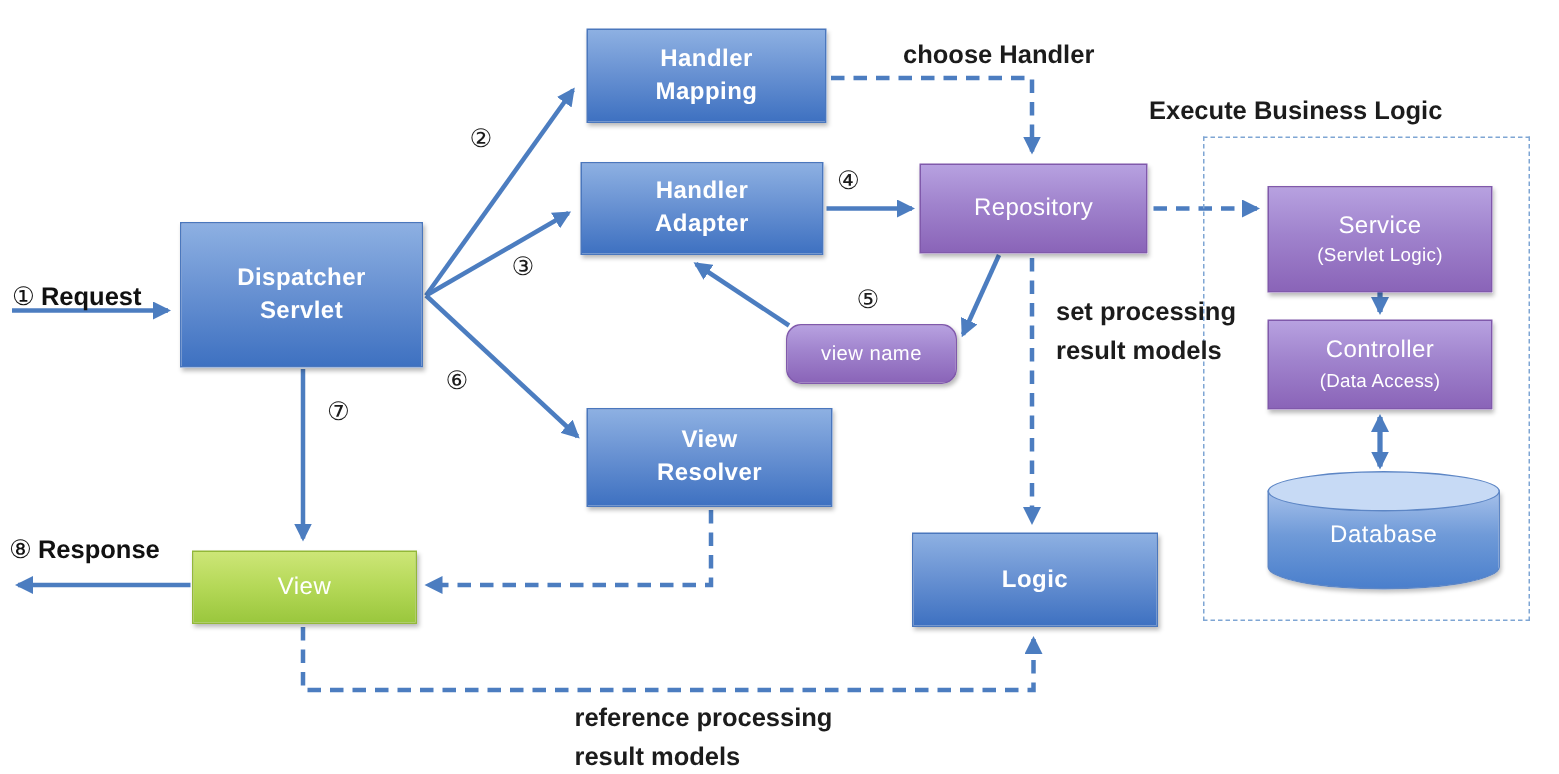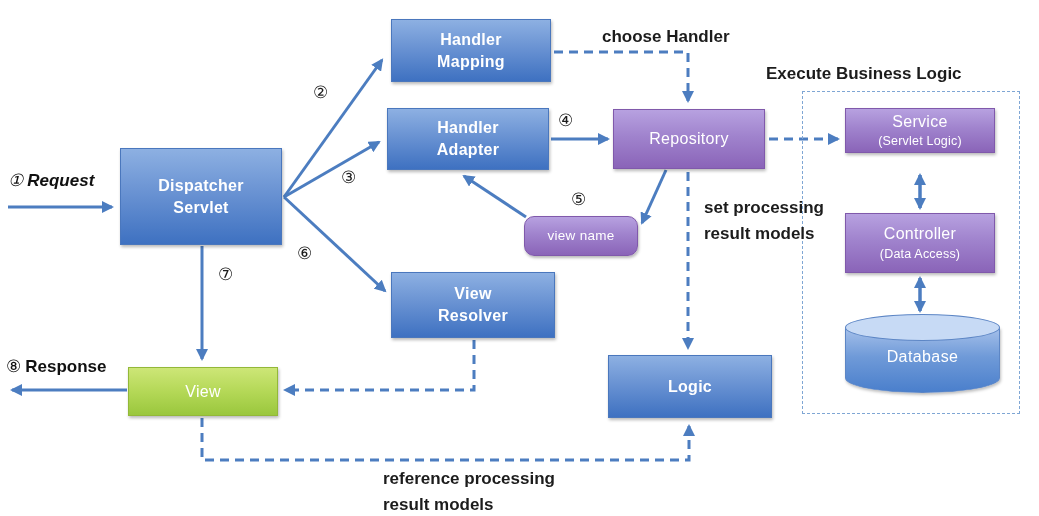--- a/index.html
+++ b/index.html
@@ -106,37 +106,37 @@
 Resolver</div>
 
   <div class="node green" style="left:128px;top:367px;width:150px;height:49px;">View</div>
 
   <div class="node purple" style="left:613px;top:109px;width:152px;height:60px;">Repository</div>
 
   <div class="node purple rounded" style="left:524px;top:216px;width:114px;height:40px;">view name</div>
 
   <div class="node blue" style="left:608px;top:355px;width:164px;height:63px;">Logic</div>
 
-  <div class="node purple" style="left:845px;top:108px;width:150px;height:45px;">
+  <div class="node purple" style="left:845px;top:124px;width:150px;height:71px;">
     <span>Service</span>
     <span class="sub">(Servlet Logic)</span>
   </div>
 
   <div class="node purple" style="left:845px;top:213px;width:150px;height:60px;">
     <span>Controller</span>
     <span class="sub">(Data Access)</span>
   </div>
 
   <div class="cyl">
     <div class="cyl-body"></div>
     <div class="cyl-top"></div>
     <div class="cyl-label">Database</div>
   </div>
 
-  <div class="io-label" style="left:8px;top:170px;font-style:italic;">
+  <div class="io-label" style="left:8px;top:187px;">
     <span class="circ">①</span><span>Request</span>
   </div>
 
   <div class="io-label" style="left:6px;top:356px;">
     <span class="circ">⑧</span><span>Response</span>
   </div>
 
   <div class="stepnum" style="left:313px;top:82px;">②</div>
   <div class="stepnum" style="left:341px;top:167px;">③</div>
   <div class="stepnum" style="left:558px;top:110px;">④</div>

